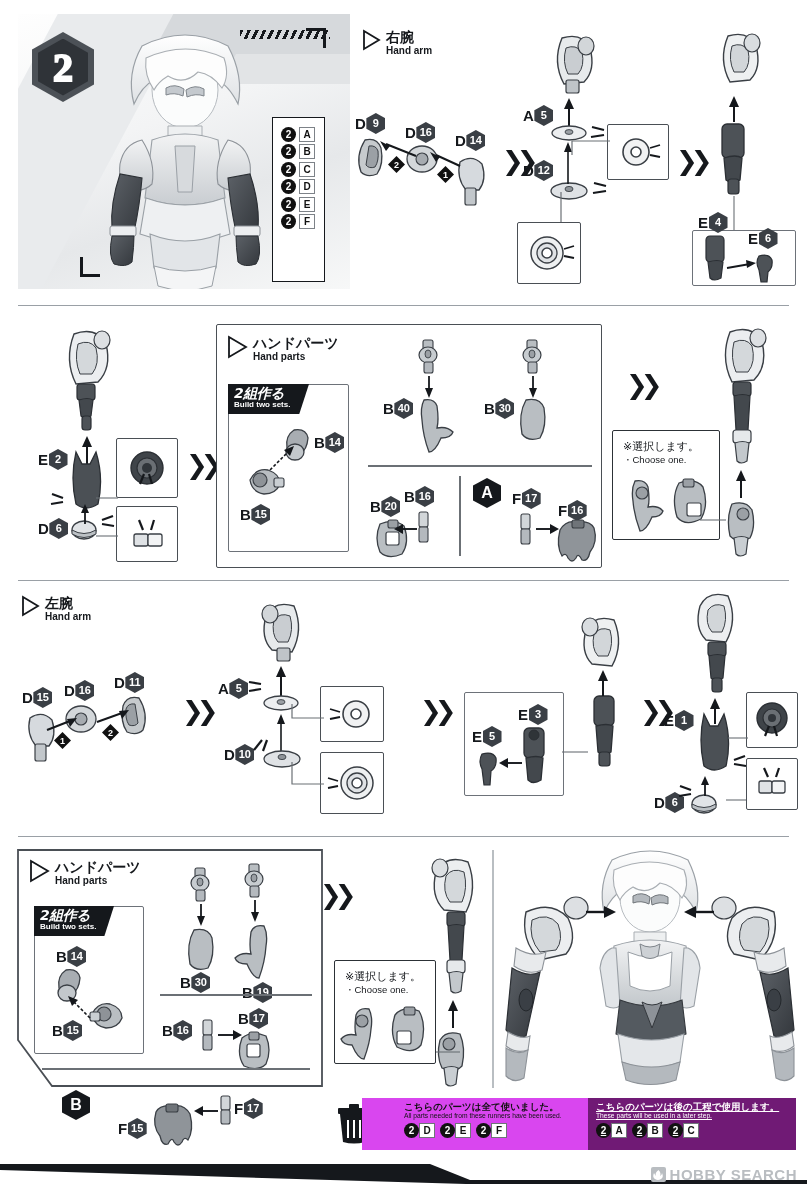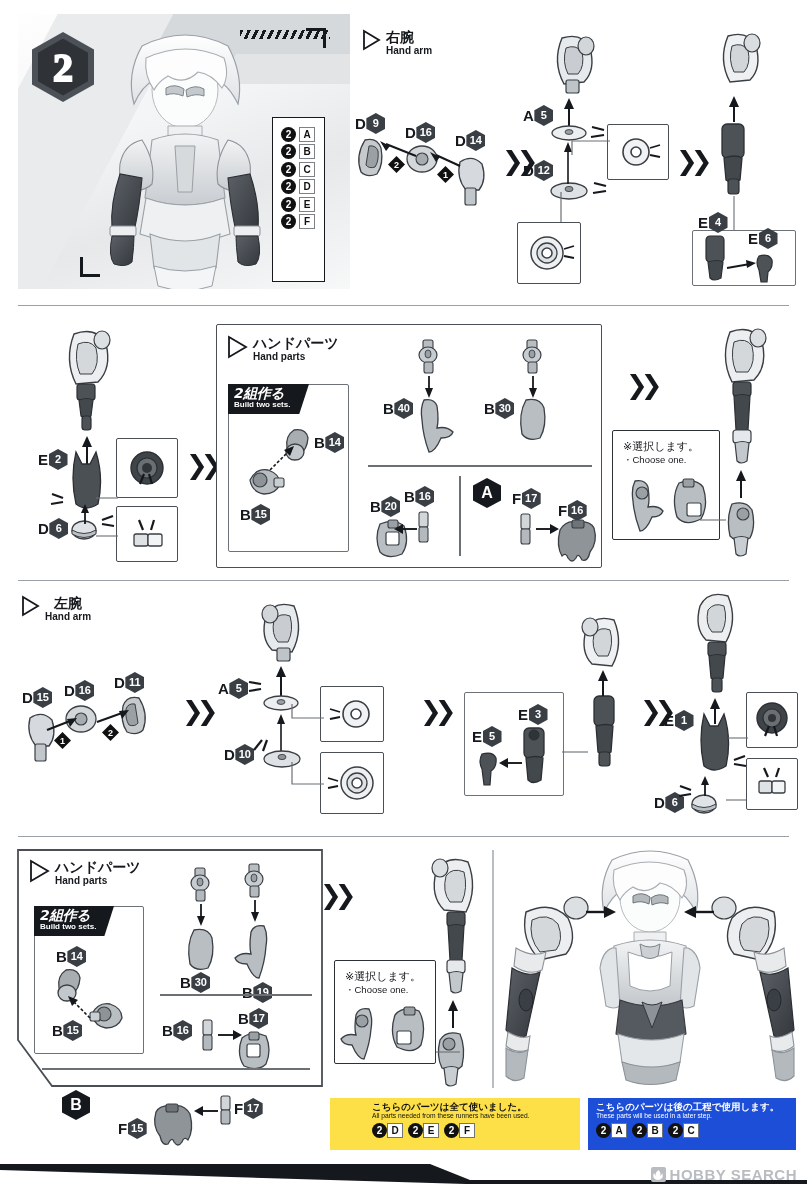--- a/index.html
+++ b/index.html
@@ -110,22 +110,22 @@
   
   .note { position:absolute; padding:3px 6px; }
   .note .jp { font-size:9.5px; font-weight:bold; font-family:"DejaVu Sans",sans-serif; line-height:1.2;}
   .note .en { font-size:6.7px; font-family:"Liberation Sans",sans-serif; line-height:1.2; margin-top:0px;}
   .note .tags { display:flex; gap:5px; margin-top:3px; }
   .tagpair { display:flex; align-items:center; }
   .tagpair .c { width:15px;height:15px;border-radius:50%;background:#111;color:#fff;font-size:10px;
       font-weight:bold;display:flex;align-items:center;justify-content:center; }
   .tagpair .b { width:16px;height:15px;border:1px solid #6f7479;background:#fff;color:#111;font-size:10px;
       font-weight:bold;display:flex;align-items:center;justify-content:center; }
-  .note.light { background:#fde047; }
-  .note.grey  { background:#1d4ed8; color:#fff; }
+  .note.light { background:#d946ef;margin-left:32px; }
+  .note.grey  { background:#701a75; color:#fff;text-decoration:underline; }
   .note.grey .b { background:#fff; color:#111; }
 
   .trash { position:absolute; }
 
   
   .footer-bar { position:absolute; left:0; right:0; height:26px; overflow:hidden; }
   .wm { position:absolute; right:8px; font-size:15px; font-weight:bold; color:#b9bdc1;
       letter-spacing:.5px; font-family:"Liberation Sans",sans-serif; }
 
   svg { display:block; overflow:visible; }
@@ -614,21 +614,21 @@
         <rect x="14" y="0" width="11" height="8" rx="2" fill="#9ba0a5" stroke="#3a3f45" stroke-width="1.1"></rect>
       </svg>
     </div>
     <svg class="fig" style="left:700px;top:206px;" width="30" height="8">
       <line x1="0" y1="4" x2="26" y2="4" stroke="#6b7075" stroke-width="1.1"></line>
     </svg>
   </div>
 
   <div class="sep" style="top:580px;"></div>
 
-  <div class="abs" style="left:0;top:586px;width:807px;height:244px;text-align:center;">
+  <div class="abs" style="left:0;top:586px;width:807px;height:244px;">
 
     <div class="heading abs" style="left:22px;top:10px;">
       <svg class="tri-svg" width="17" height="20">
         <polygon points="1,1 16,10 1,19" fill="none" stroke="#15181c" stroke-width="1.8"></polygon>
       </svg>
       <div>
         <div class="jp">左腕</div>
         <div class="en">Hand arm</div>
       </div>
     </div>

